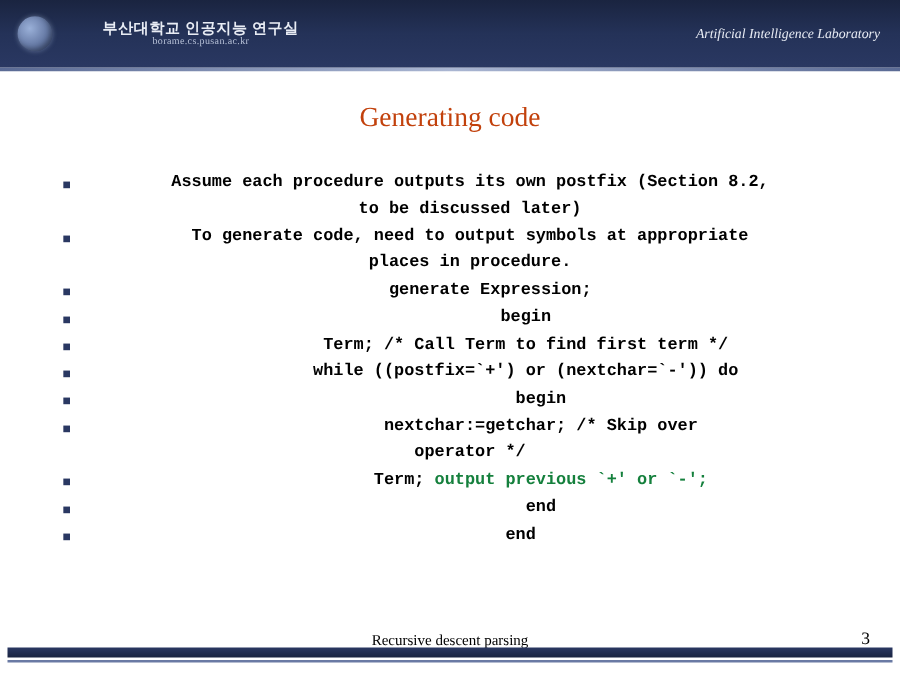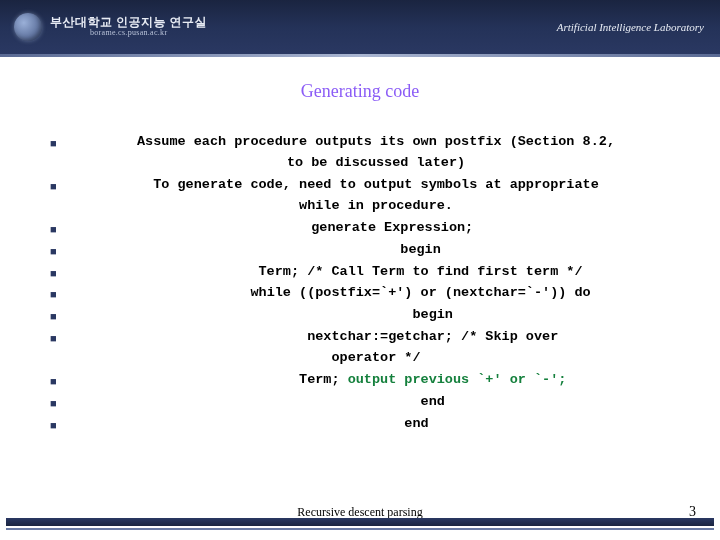--- a/index.html
+++ b/index.html
@@ -1,26 +1,26 @@
 <!DOCTYPE html>
 <html><head>
 <meta charset="utf-8">
 <style>
   * { margin: 0; padding: 0; box-sizing: border-box; }
   html, body { width: 720px; height: 540px; font-family: "Times New Roman", serif; background: #fff; overflow: hidden; }
   .slide { width: 720px; height: 540px; position: relative; display: flex; flex-direction: column; }
   .header { height: 54px; background: linear-gradient(to bottom, #1a2440 0%, #243258 50%, #2a3862 100%); display: flex; align-items: center; padding: 0 14px; position: relative; }
   .logo-area { display: flex; align-items: center; gap: 8px; }
   .logo-circle { width: 28px; height: 28px; background: radial-gradient(circle at 35% 35%, #9ab0d8, #3a4c7a); border-radius: 50%; box-shadow: inset -2px -2px 4px rgba(0,0,0,0.3), 0 0 4px rgba(180,200,230,0.4); }
-  .logo-text-block { display: flex; flex-direction: column; line-height: 1.1; }
+  .logo-text-block { display: flex; flex-direction: column; line-height: 1.1; margin-left: 32px; }
   .logo-korean { color: #e8ecf4; font-size: 12px; font-weight: bold; letter-spacing: 0.5px; }
   .logo-url { color: #b8c2d8; font-size: 8px; letter-spacing: 0.3px; padding-left: 40px; }
   .lab-name { position: absolute; right: 16px; top: 50%; transform: translateY(-50%); color: #e8ecf4; font-size: 11px; font-style: italic; font-family: Georgia, serif; }
   .header-rule { height: 3px; background: linear-gradient(to right, #5a6a94, #aab6d2, #5a6a94); }
-  .title { text-align: center; font-size: 18px; font-family: "Times New Roman", serif; margin-top: 24px; margin-bottom: 30px; color: #8b5cf6; }
+  .title { text-align: center; font-size: 22px; font-family: "Times New Roman", serif; margin-top: 24px; margin-bottom: 30px; color: #c2410c; }
   .content { flex: 1; padding: 0 40px 0 50px; }
   .bullet-line { display: flex; align-items: flex-start; font-family: "Courier New", monospace; font-size: 13.5px; font-weight: bold; color: #000; line-height: 1.55; margin-bottom: 1px; }
   .bullet { color: #2a3862; font-family: Arial, sans-serif; font-size: 11px; margin-right: 14px; margin-top: 3px; flex-shrink: 0; width: 8px; }
   .bl-text { flex: 1; white-space: pre; text-align: center; }
   .hl { color: #15803d; }
   .footer { position: absolute; bottom: 10px; left: 0; right: 0; }
   .footer-rule1 { height: 8px; background: linear-gradient(to bottom, #2a3862, #1a2440); margin: 0 6px; }
   .footer-rule2 { height: 2px; background: #6a7aa4; margin: 2px 6px 0 6px; }
   .footer-caption { position: absolute; bottom: 20px; left: 50%; transform: translateX(-50%); font-size: 12px; font-family: Liberation Serif, serif; color: #000; }
   .page-num { position: absolute; bottom: 20px; right: 24px; font-size: 14px; font-family: "Times New Roman", serif; color: #000; }
@@ -46,21 +46,21 @@
 
   <div class="content">
     <div class="bullet-line">
       <span class="bullet">■</span>
       <span class="bl-text">Assume each procedure outputs its own postfix (Section 8.2,
 to be discussed later)</span>
     </div>
     <div class="bullet-line">
       <span class="bullet">■</span>
       <span class="bl-text">To generate code, need to output symbols at appropriate
-while in procedure.</span>
+places in procedure.</span>
     </div>
     <div class="bullet-line">
       <span class="bullet">■</span>
       <span class="bl-text">    generate Expression;</span>
     </div>
     <div class="bullet-line">
       <span class="bullet">■</span>
       <span class="bl-text">           begin</span>
     </div>
     <div class="bullet-line">

